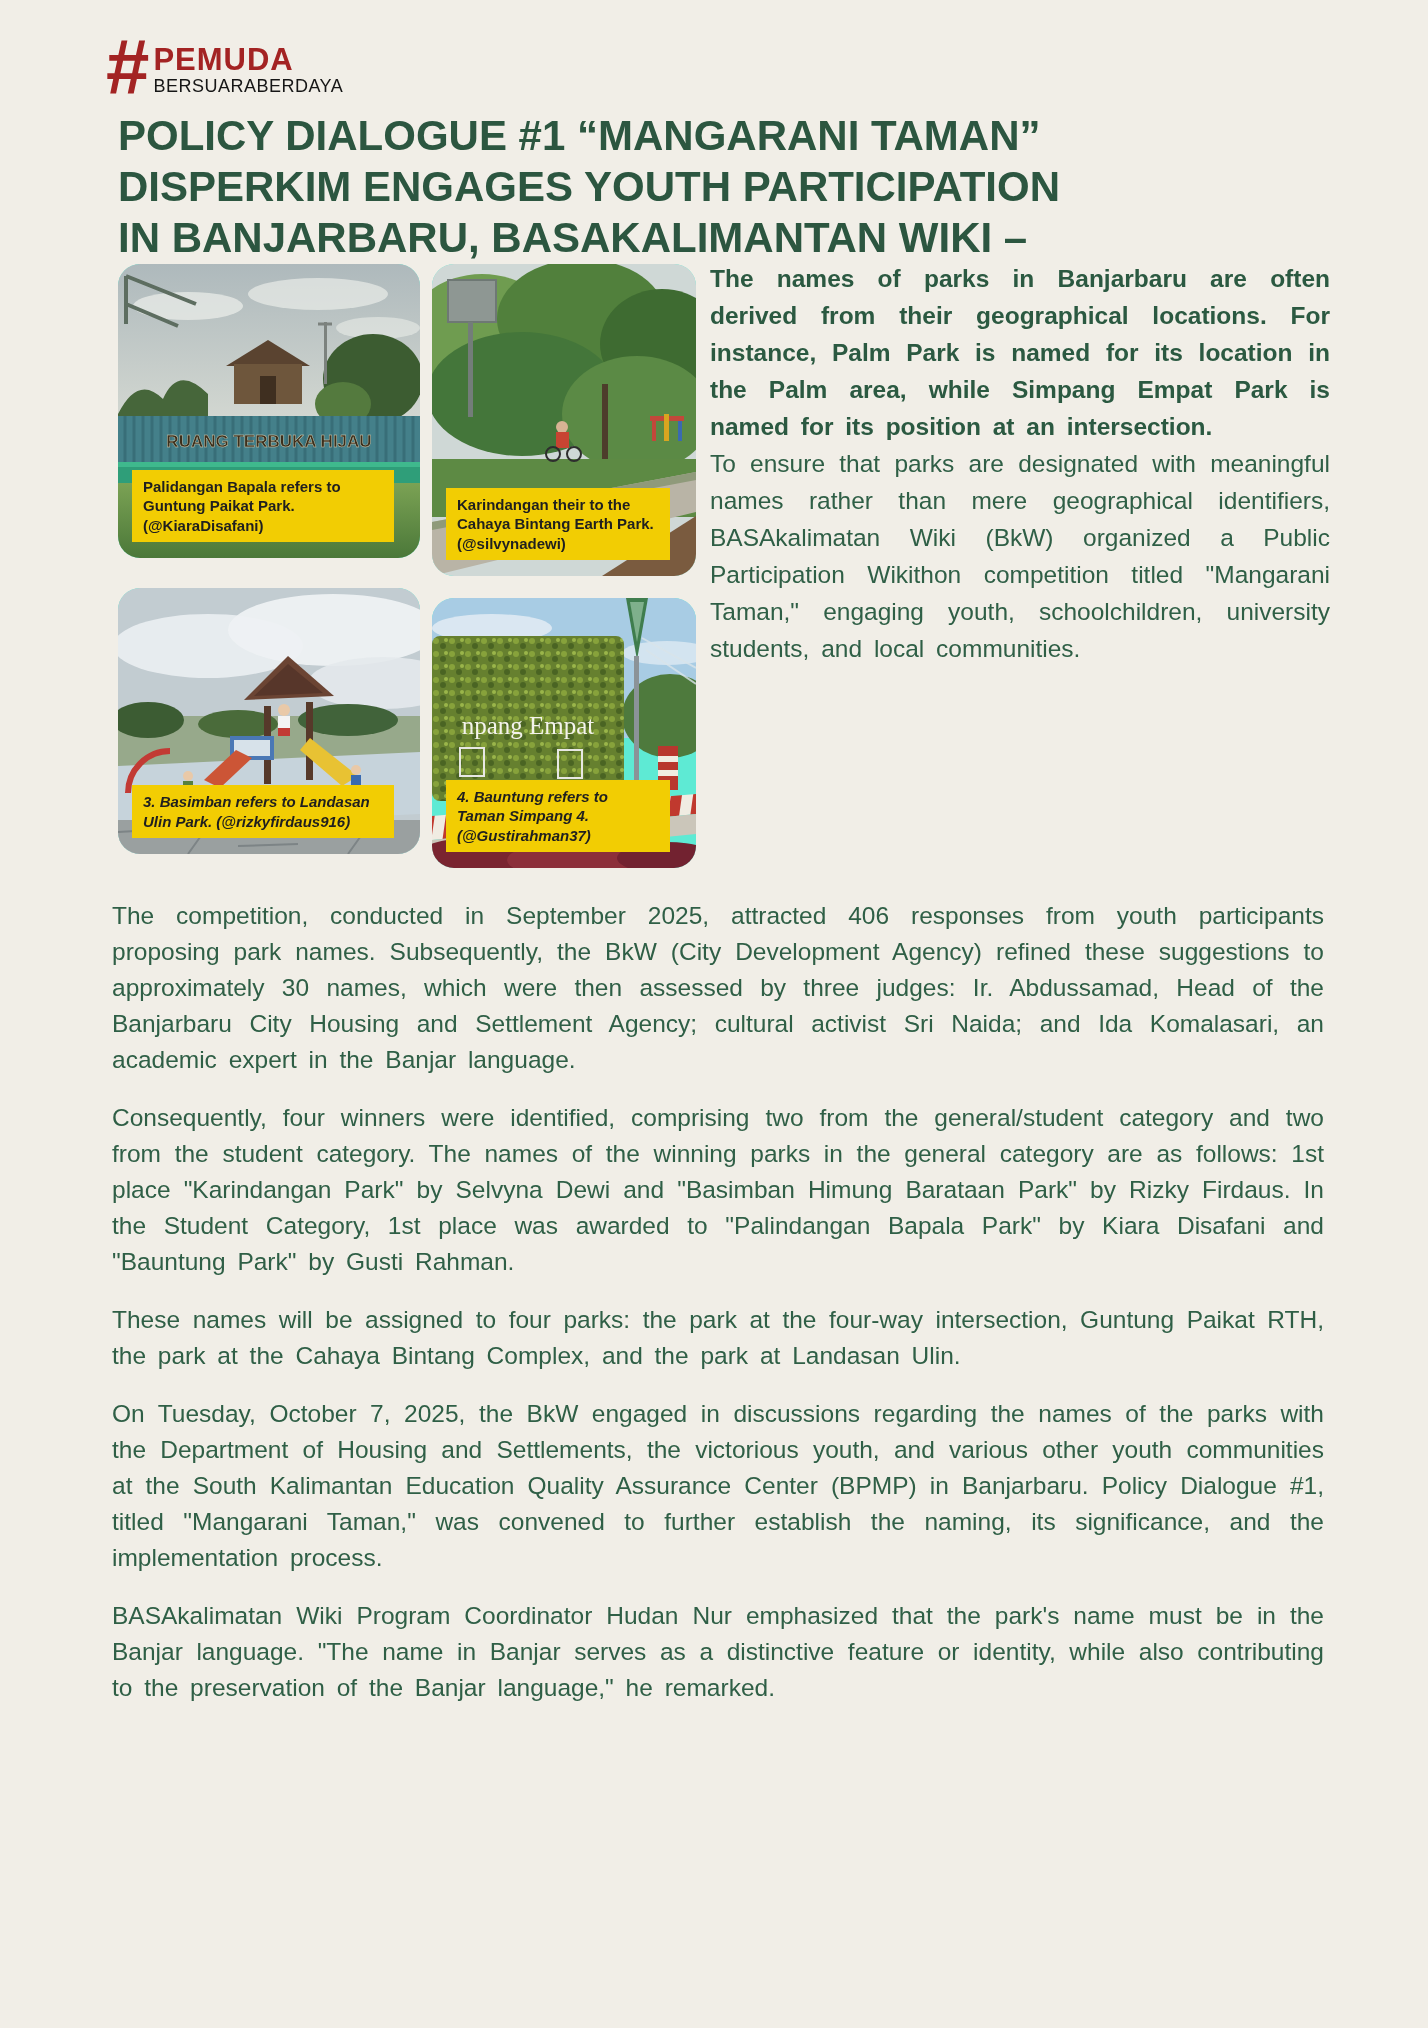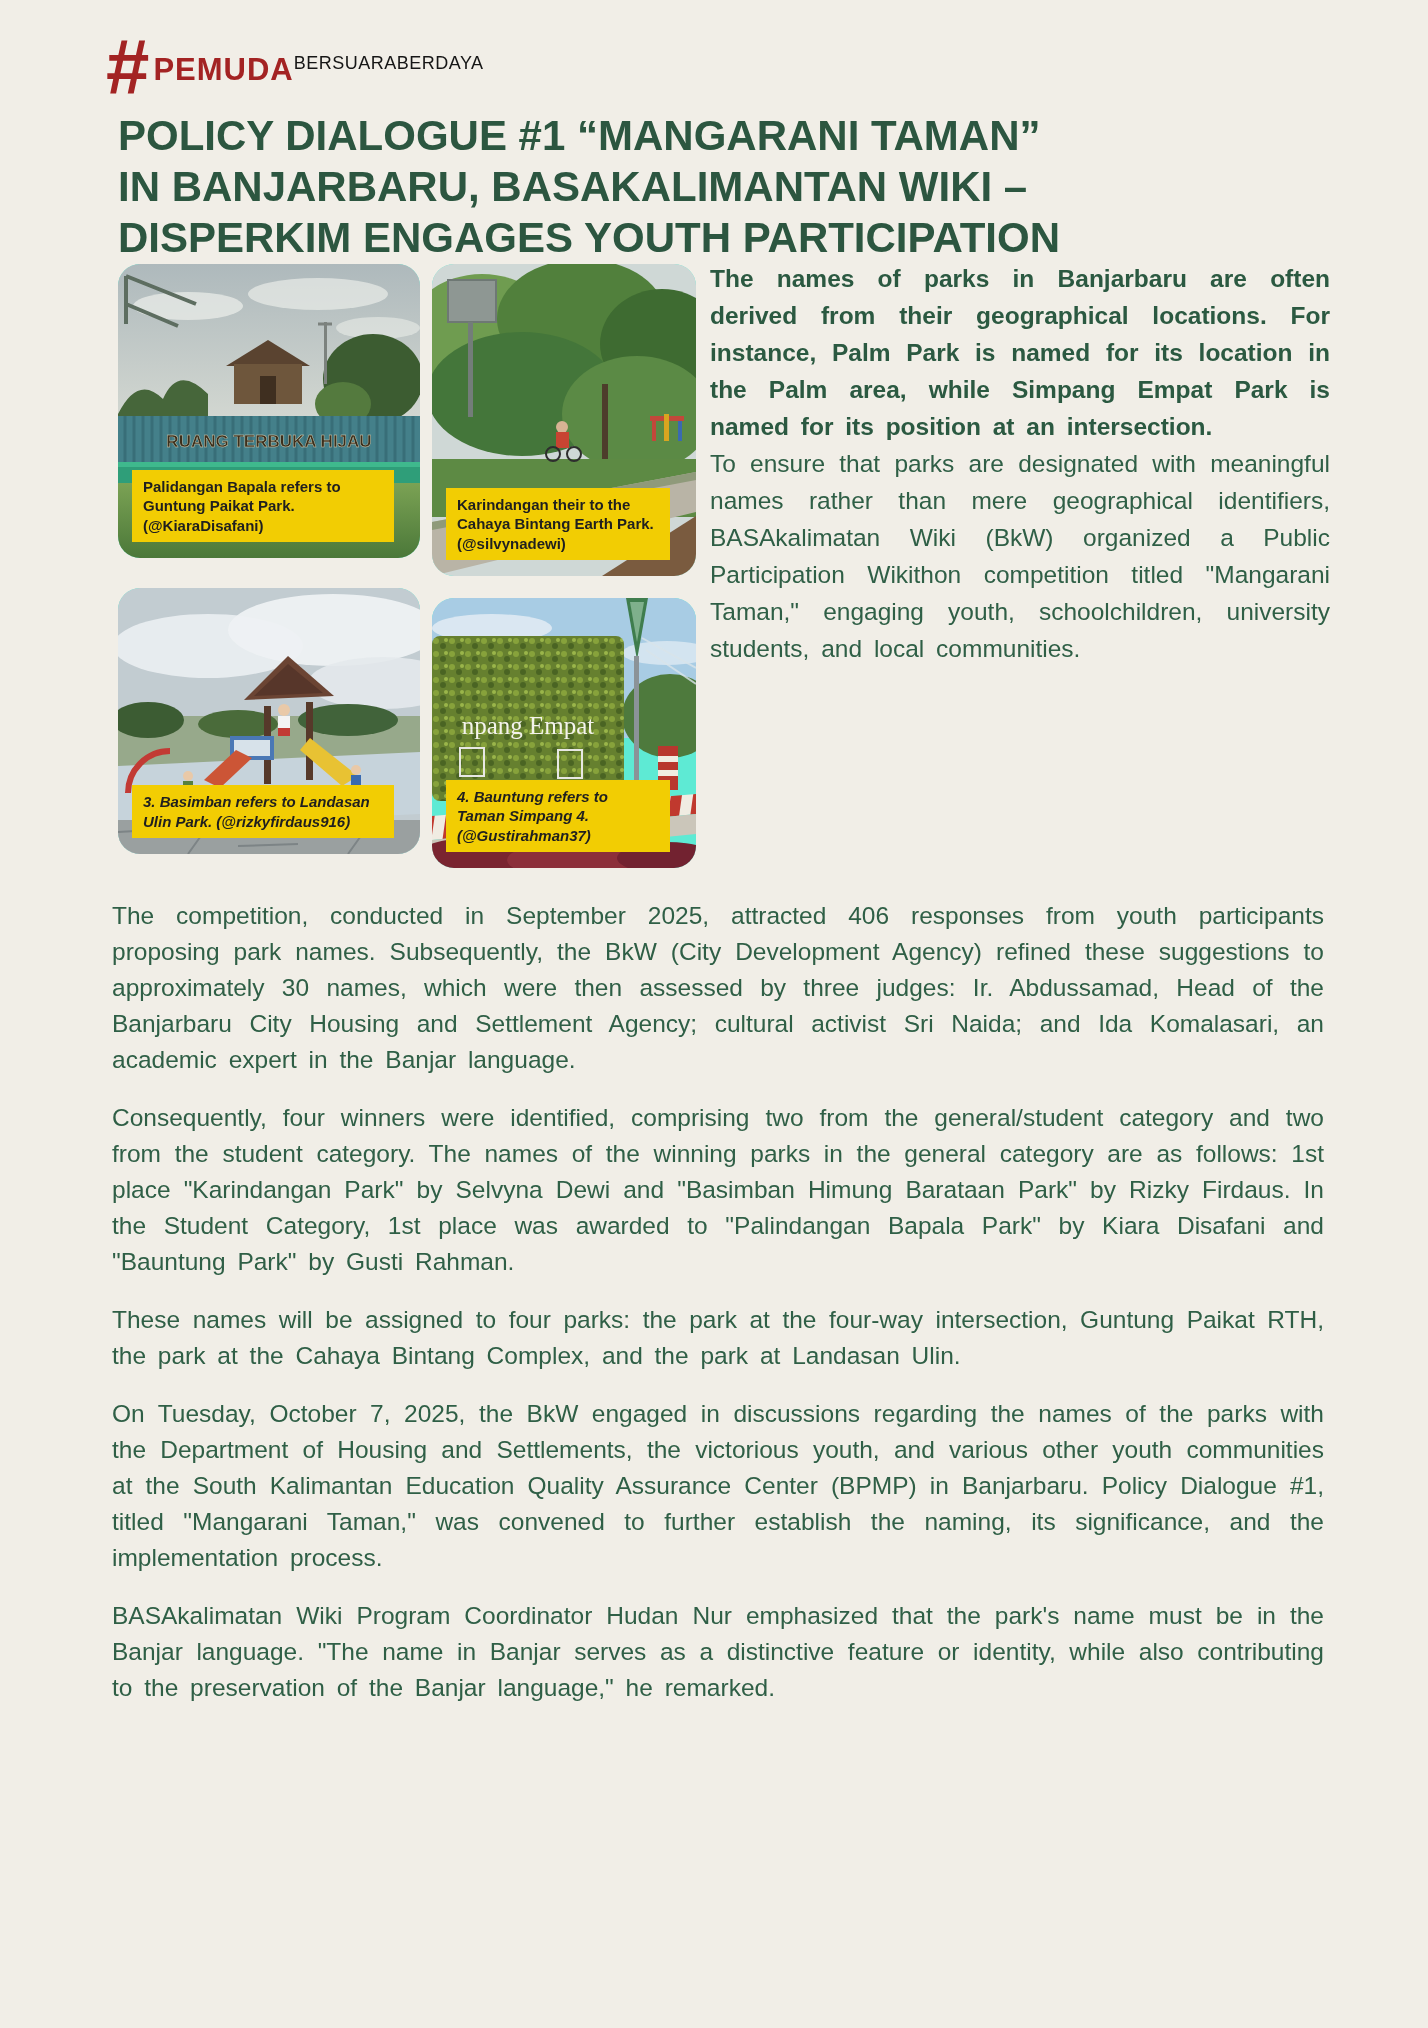--- a/index.html
+++ b/index.html
@@ -7,21 +7,21 @@
     position:relative;
     width:1428px;height:2028px;
     background:#f1eee7;
     font-family:"Liberation Sans", sans-serif;
     overflow:hidden;
     margin:0 auto;
   }
   
   .logo{position:absolute;top:34px;left:106px;display:flex;align-items:center;gap:8px;}
   .logo-hash{font-size:78px;font-weight:800;color:#a32323;line-height:0.85;letter-spacing:-4px;}
-  .logo-text{display:flex;line-height:1.05;padding-top:6px;}
+  .logo-text{display:flex;flex-direction:column;line-height:1.05;padding-top:6px;}
   .logo-name{font-size:31px;font-weight:800;color:#a32323;letter-spacing:1px;}
   .logo-tagline{font-size:18px;font-weight:400;color:#161616;letter-spacing:0.5px;}
   
   .title{
     position:absolute;top:110px;left:118px;width:880px;
     text-align:center;color:#2c5640;font-weight:700;
     font-size:42px;line-height:51px;margin:0;
   }
   .title div{white-space:nowrap;}
   
@@ -62,22 +62,22 @@
   <div class="logo">
     <span class="logo-hash">#</span>
     <span class="logo-text">
       <span class="logo-name">PEMUDA</span>
       <span class="logo-tagline">BERSUARABERDAYA</span>
     </span>
   </div>
 
   <h1 class="title">
     <div>POLICY DIALOGUE #1 “MANGARANI TAMAN”</div>
+    <div>DISPERKIM ENGAGES YOUTH PARTICIPATION</div>
     <div>IN BANJARBARU, BASAKALIMANTAN WIKI –</div>
-    <div>DISPERKIM ENGAGES YOUTH PARTICIPATION</div>
   </h1>
 
   <div class="gallery">
 
     <figure class="photo photo-1">
       <svg viewBox="0 0 302 294" preserveAspectRatio="none">
         <defs>
           <linearGradient id="sky1" x1="0" y1="0" x2="0" y2="1">
             <stop offset="0" stop-color="#aeb9bc"></stop>
               <stop offset="1" stop-color="#d6dad3"></stop>

